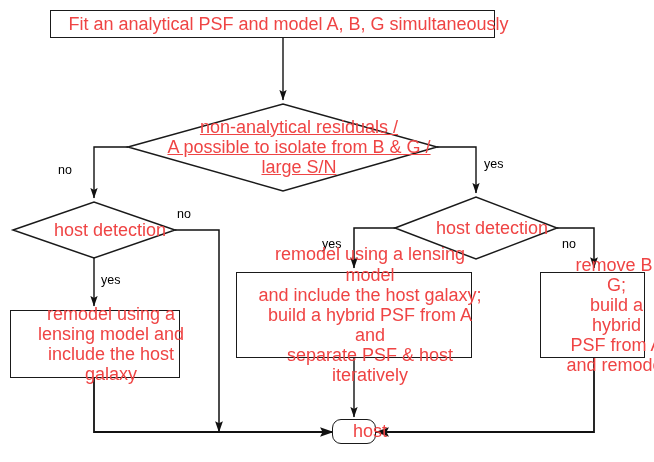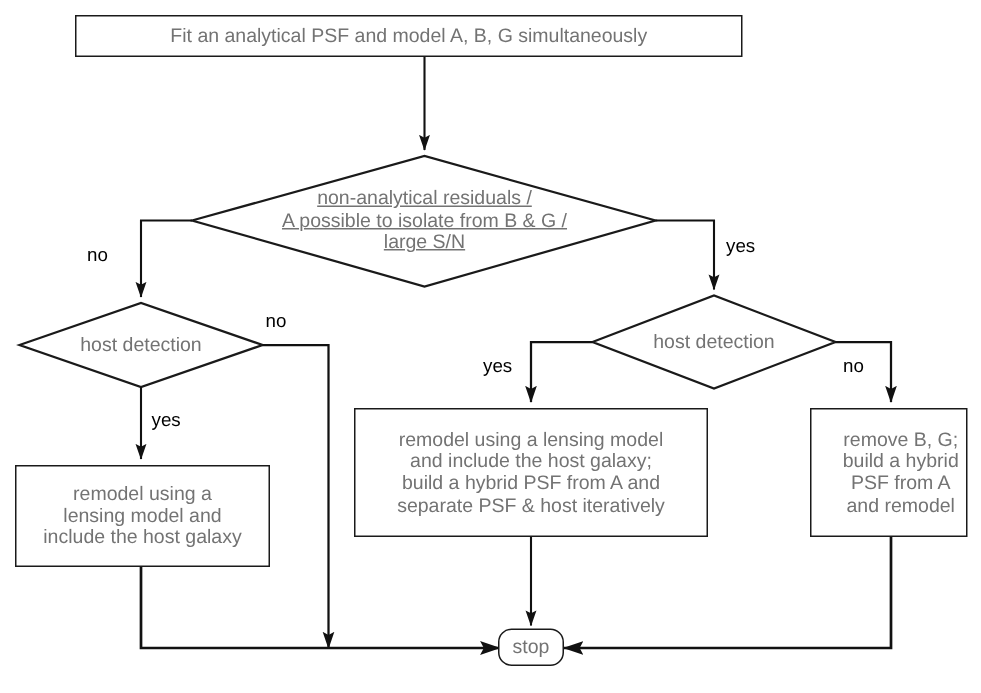--- a/index.html
+++ b/index.html
@@ -27,23 +27,24 @@
     height: 462px;
   }
   .node-text {
     position: absolute;
     display: flex;
     align-items: center;
     justify-content: center;
     text-align: center;
     line-height: 1.12;
     white-space: pre-line;
-    font-size: 13px;
-    color: #737373;
+    font-size: 18px;
+    color: #ef4444;
     pointer-events: none;
+    margin-left: 16px;
   }
   .edge-label {
     position: absolute;
     font-size: 12.5px;
     color: #000000;
     text-align: left;
     white-space: nowrap;
   }
   .proc-box {
     position: absolute;
@@ -127,15 +128,15 @@
 build a hybrid PSF from A and
 separate PSF &amp; host iteratively</div>
 
   <div class="proc-box" style="left:540px; top:272px; width:105px; height:86px;"></div>
   <div class="node-text" style="left:548px; top:272px; width:105px; height:86px;">remove B, G;
 build a hybrid
 PSF from A
 and remodel</div>
 
   <div class="stop-node" style="left:332px; top:419px; width:44px; height:25px;"></div>
-  <div class="node-text" style="left:332px; top:419px; width:44px; height:25px;">stop</div>
+  <div class="node-text" style="left:332px; top:419px; width:44px; height:25px;">host</div>
 
 </div>
 
 </body></html>

